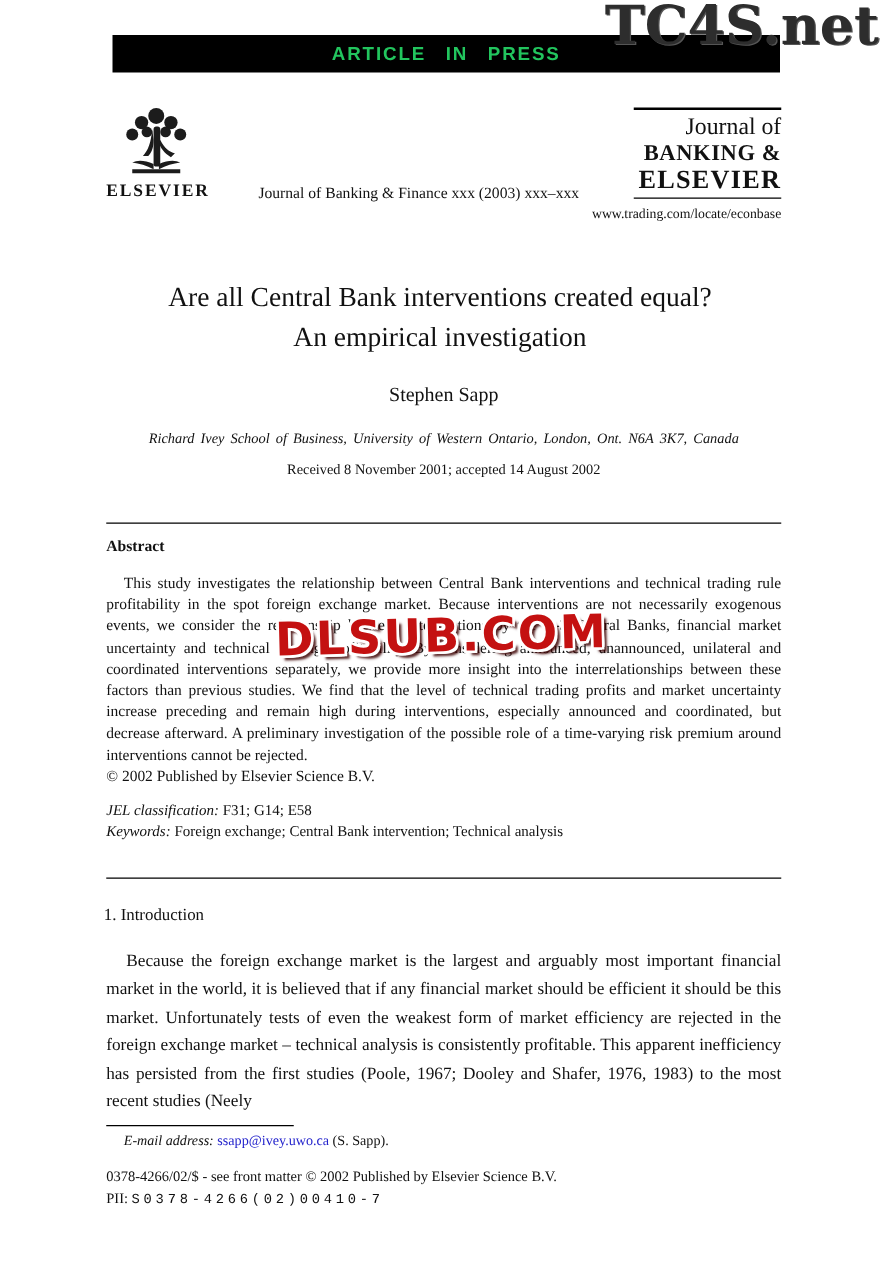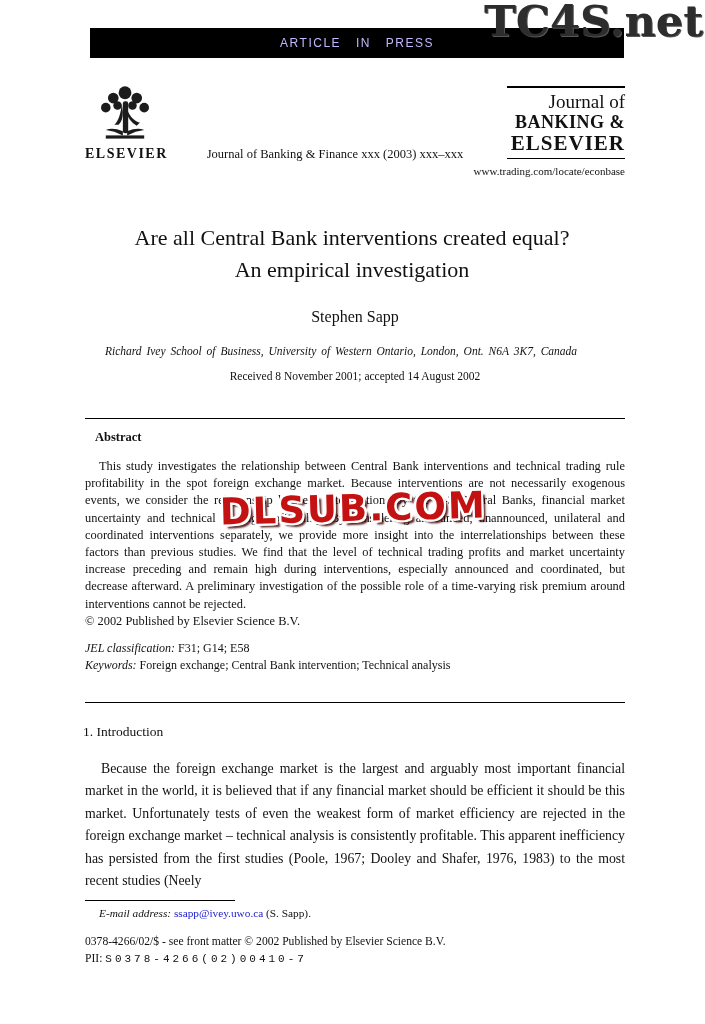--- a/index.html
+++ b/index.html
@@ -62,24 +62,24 @@
 
   
   .banner {
     position: absolute;
     left: 90px; top: 28px;
     width: 534px; height: 30px;
     background: #000;
     display: flex; align-items: center; justify-content: center;
   }
   .banner span {
-    color: #c4b5fd;
+    color: #22c55e;
     font-family: "Liberation Sans", sans-serif;
-    font-weight: normal;
-    font-size: 12px;
+    font-weight: bold;
+    font-size: 15px;
     letter-spacing: 1.5px;
     word-spacing: 10px;
   }
 
   
   .elsevier {
     position: absolute;
     left: 85px; top: 82px;
     width: 80px;
     text-align: center;
@@ -129,21 +129,21 @@
   }
   .author {
     position: absolute;
     left: 85px; top: 308px;
     width: 540px;
     text-align: center;
     font-size: 16px;
   }
   .affiliation {
     position: absolute;
-    left: 71px; top: 345px;
+    left: 85px; top: 345px;
     width: 540px;
     text-align: center;
     font-style: italic;
     font-size: 11.5px;
     word-spacing: 2px;
   }
   .received {
     position: absolute;
     left: 85px; top: 370px;
     width: 540px;
@@ -151,21 +151,21 @@
     font-size: 11.5px;
   }
 
   .rule { position: absolute; left: 85px; width: 540px; border-top: 1px solid #000; }
   .rule1 { top: 418px; }
   .rule2 { top: 702px; }
 
   
   .abstract-heading {
     position: absolute;
-    left: 95px; top: 430px;
+    left: 85px; top: 430px;
     font-weight: bold;
     font-size: 12.5px;
   }
   .abstract-block {
     position: absolute;
     left: 85px; top: 458px;
     width: 540px;
   }
   .abstract-body {
     font-size: 12.4px;

